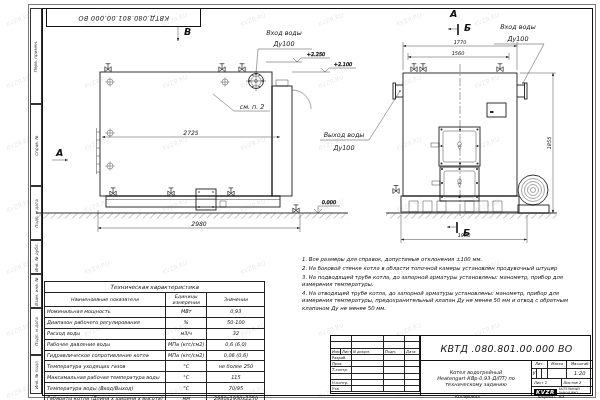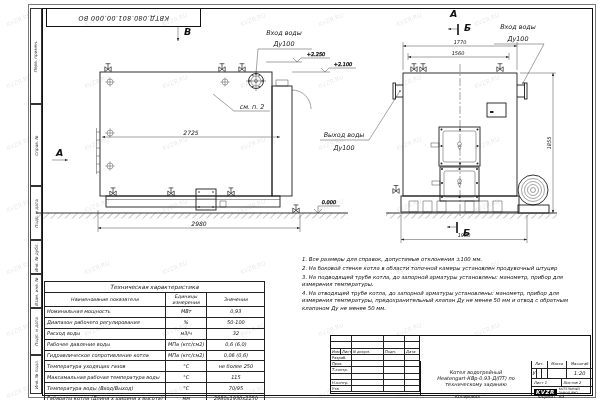--- a/index.html
+++ b/index.html
@@ -528,20 +528,21 @@
       <div class="sp2">Н.контр.</div>
         <div></div>
         <div></div>
         <div></div>
       <div class="sp2">Утв.</div>
         <div></div>
         <div></div>
         <div></div>
     </div>
 
+    <div class="docnum">КВТД .080.801.00.000  ВО</div>
 
     <div class="docname">
       <span>Котел водогрейный</span>
       <span>Heatengart-КВр-0,93-Д(ПТ)  по</span>
       <span>техническому заданию</span>
     </div>
 
     <div class="tbr">
       <div class="r1">
         <div style="width:16px">Лит.</div>

